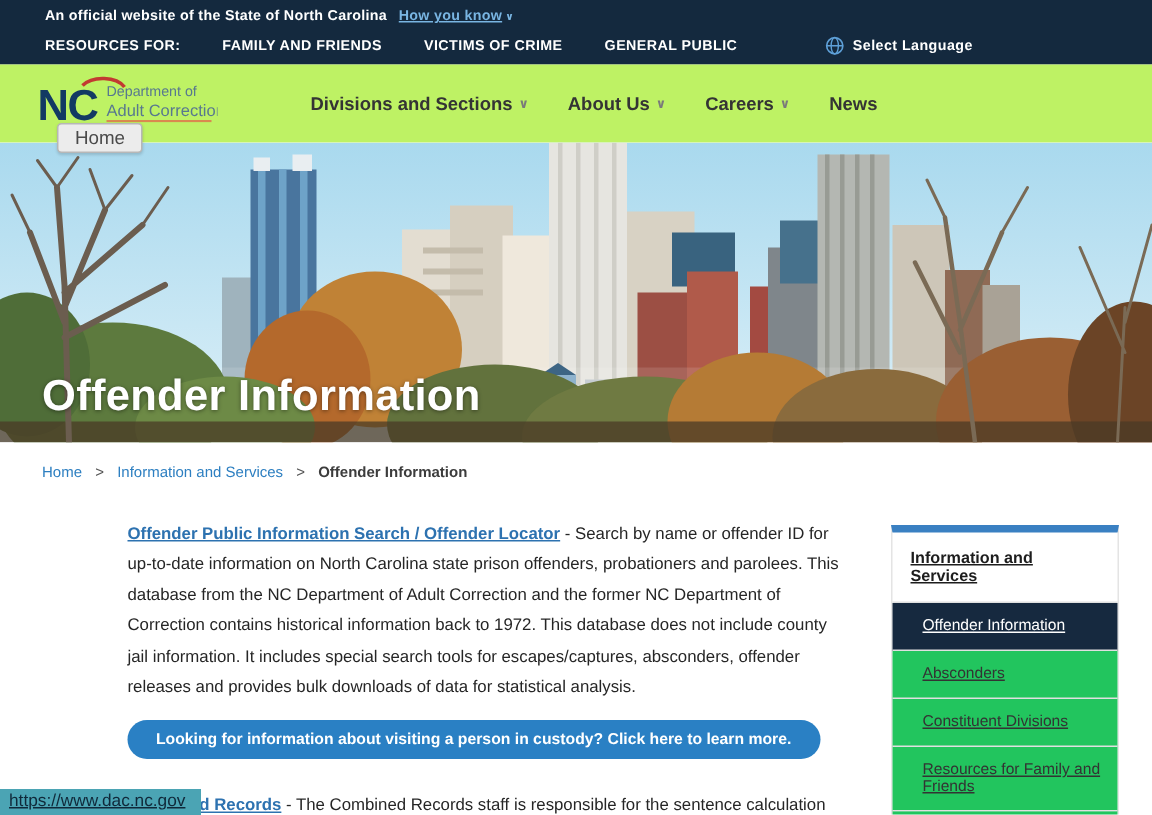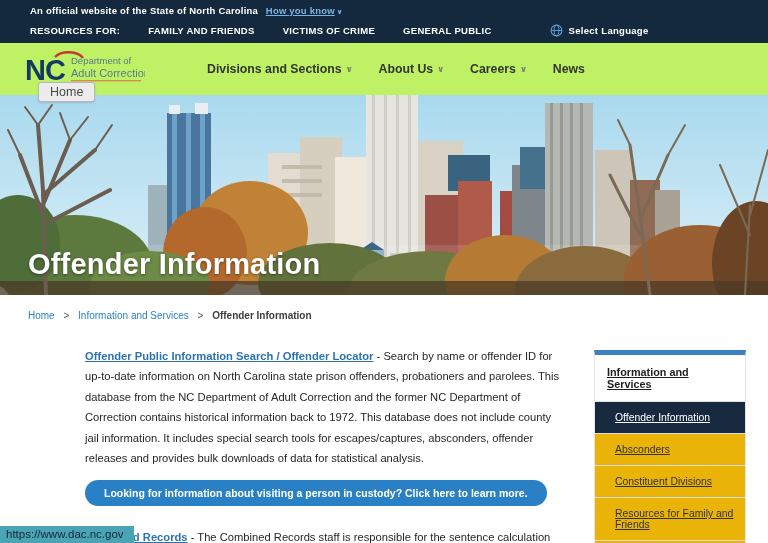--- a/index.html
+++ b/index.html
@@ -51,27 +51,27 @@
     font-family:inherit; cursor:pointer; }
   .p2 { margin-top:15px; }
 
   
   .sidebar { width:152px; margin-left:29px; margin-top:18px; border-top:5px solid #3a80c2;
     border-left:1px solid #e4e4e4; border-right:1px solid #e4e4e4; border-bottom:1px solid #e4e4e4;
     background:#fff; align-self:flex-start; }
   .sidebar .sb-header { display:block; padding:11px 12px; font-size:10.8px; font-weight:bold;
     color:#1d1d1d; text-decoration:underline; border-bottom:1px solid #e0e0e0; cursor:pointer; }
   .sidebar a.sb-item { display:block; padding:10px 10px 10px 20px; font-size:10.4px; color:#333;
-    text-decoration:underline; border-bottom:1px solid #e0e0e0; cursor:pointer; background:#eab308; }
+    text-decoration:underline; border-bottom:1px solid #e0e0e0; cursor:pointer; background:#22c55e; }
   .sidebar a.sb-item:last-child { border-bottom:none; }
   .sidebar a.sb-item.active { background:#16293F; color:#fff; }
 
   
   .statusbar { position:fixed; left:0; bottom:0; background:#4ba4b4; color:#10293a;
-    font-size:11.5px; padding:2px 10px 3px 6px; z-index:20; }
+    font-size:11.5px; padding:2px 10px 3px 6px; z-index:20;text-decoration:underline; }
 </style>
 </head>
 <body>
 
 <div class="topbar">
   <div class="topbar-row1">
     <span>An official website of the State of North Carolina</span>
     <a>How you know</a><span class="chev">∨</span>
   </div>
   <div class="topbar-row2">

